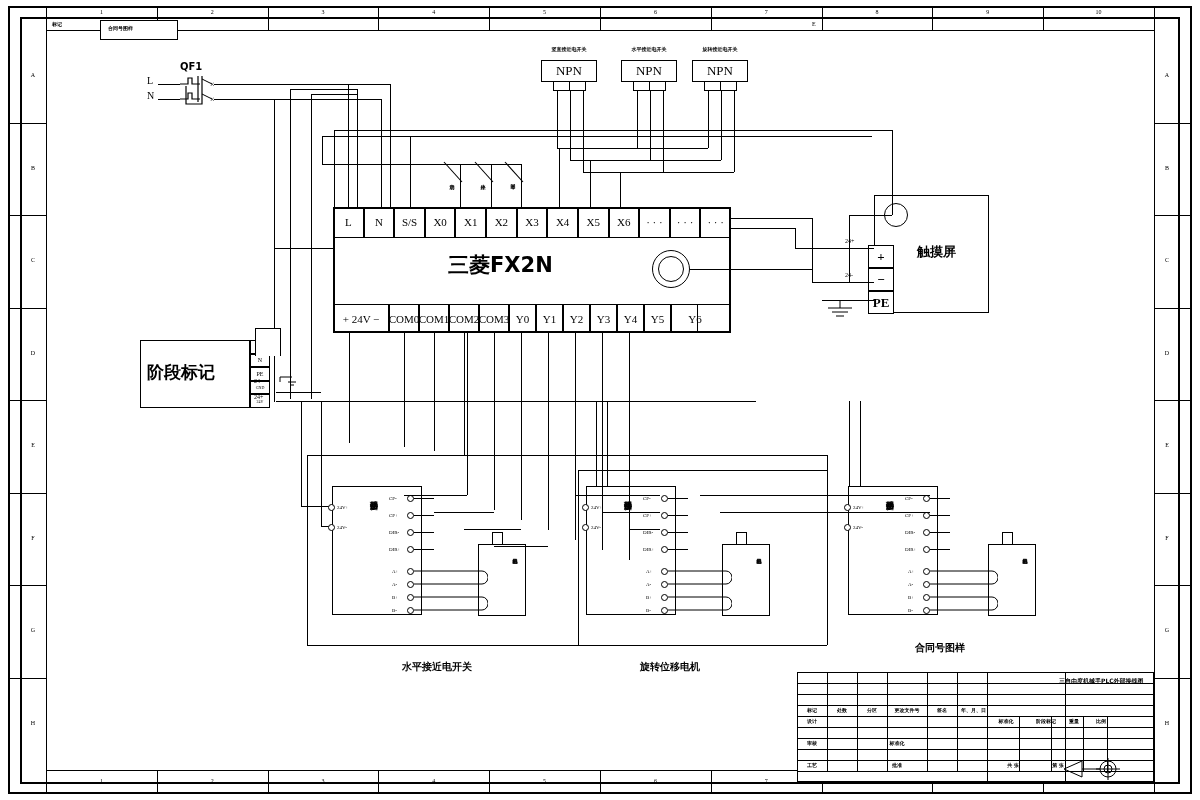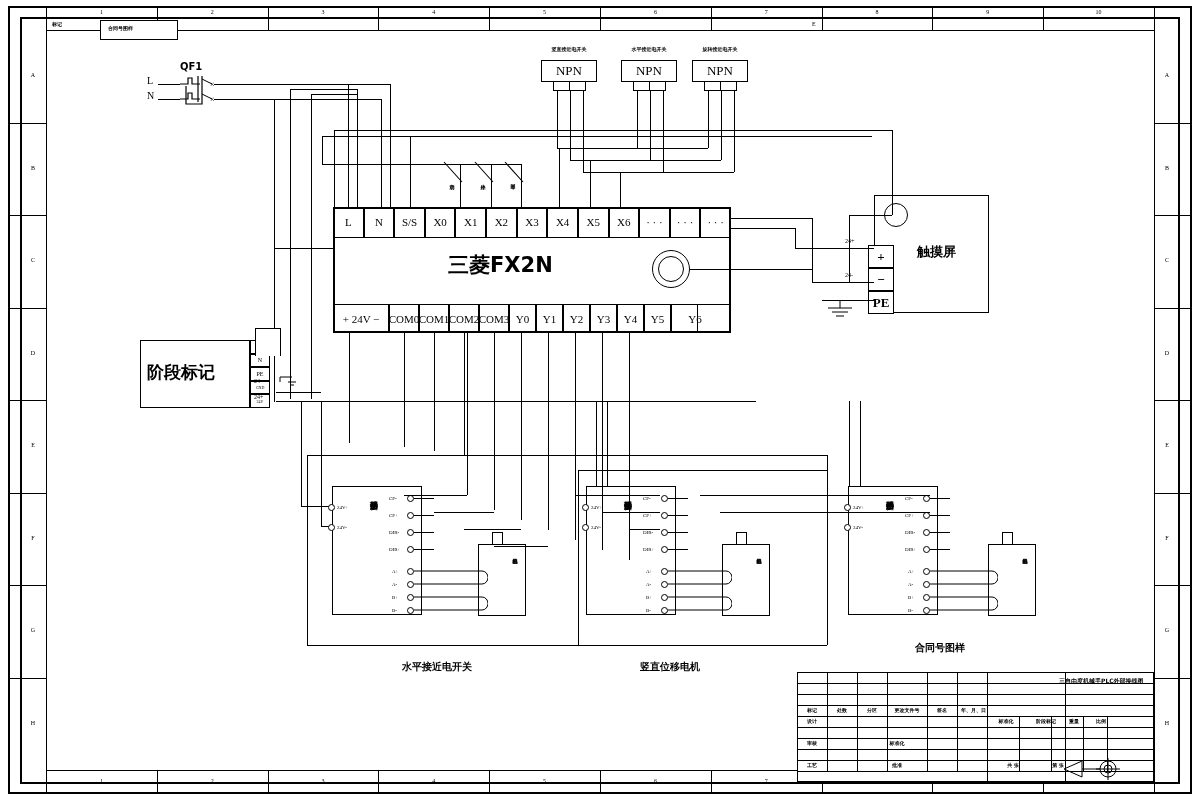--- a/index.html
+++ b/index.html
@@ -446,21 +446,21 @@
       <div class="ln" style="left:464px;top:529px;width:57px;height:1px;"></div>
       <div class="ln" style="left:494px;top:546px;width:54px;height:1px;"></div>
       <div class="ln" style="left:575px;top:495px;width:85px;height:1px;"></div>
       <div class="ln" style="left:602px;top:512px;width:58px;height:1px;"></div>
       <div class="ln" style="left:629px;top:529px;width:31px;height:1px;"></div>
       <div class="ln" style="left:700px;top:495px;width:230px;height:1px;"></div>
       <div class="ln" style="left:720px;top:512px;width:210px;height:1px;"></div>
     </div>
 
   <div class="t cn md" style="left:402px;top:662px;">水平接近电开关</div>
-  <div class="t cn md" style="left:640px;top:662px;">竖直位移电机</div>
+  <div class="t cn md" style="left:640px;top:662px;">旋转位移电机</div>
   <div class="t cn md" style="left:915px;top:643px;">合同号图样</div>
 
   <div id="titleBlock">
       <div class="box" style="left:797px;top:672px;width:357px;height:110px;"></div>
       <div class="ln" style="left:797px;top:683px;width:357px;height:1px;"></div>
       <div class="ln" style="left:797px;top:694px;width:357px;height:1px;"></div>
       <div class="ln" style="left:797px;top:705px;width:357px;height:1px;"></div>
       <div class="ln" style="left:797px;top:716px;width:357px;height:1px;"></div>
       <div class="ln" style="left:797px;top:727px;width:357px;height:1px;"></div>
       <div class="ln" style="left:797px;top:738px;width:357px;height:1px;"></div>

